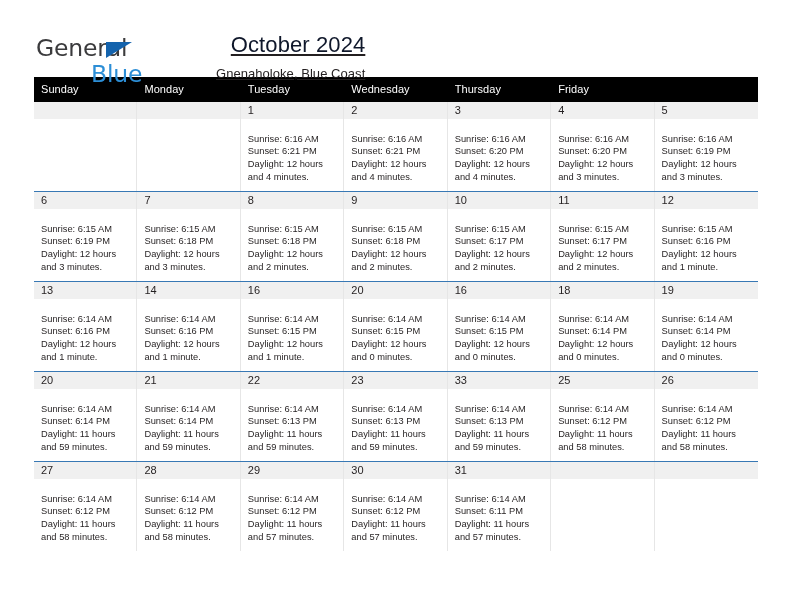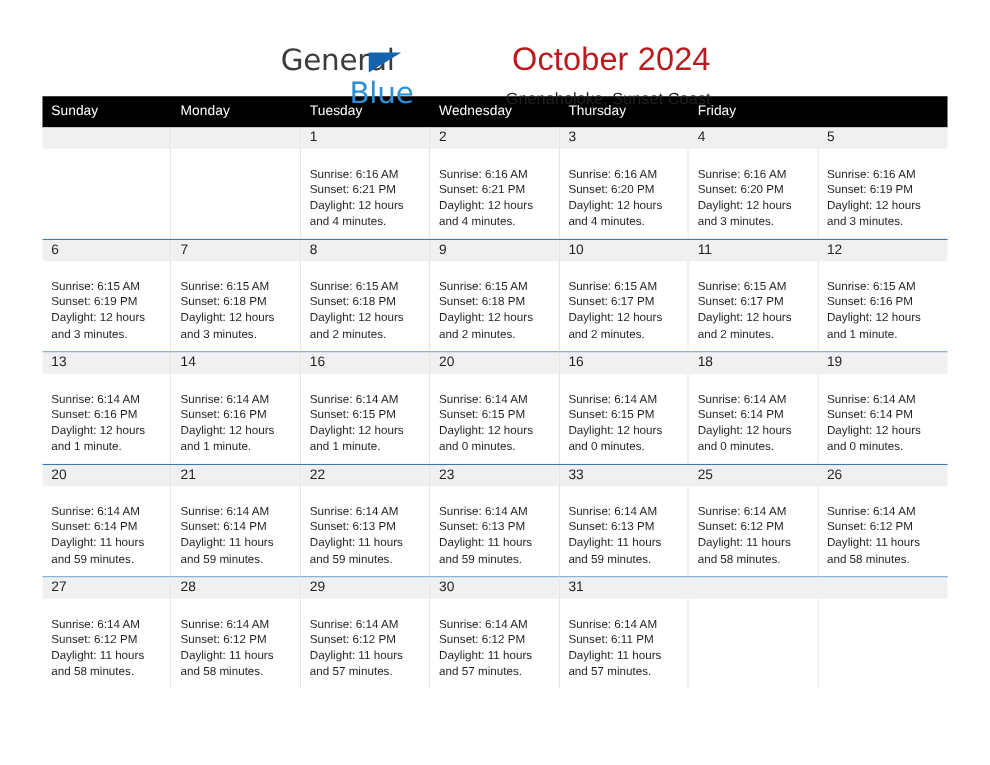--- a/index.html
+++ b/index.html
@@ -20,23 +20,24 @@
     position: relative;
     width: 792px;
     height: 612px;
     padding: 0;
   }
 
   
   .header {
     display: flex;
     align-items: flex-start;
-    justify-content: center;
+    justify-content: flex-start;
     padding: 31px 35px 0 36px;
     height: 72px;
+    text-decoration: underline;
   }
   .logo {
     position: relative;
     width: 180px;
     height: 56px;
     line-height: 1;
     user-select: none;
   }
   .logo-general {
     position: absolute;
@@ -65,23 +66,23 @@
     letter-spacing: -0.2px;
     color: #2c8ed6;
     font-family: "DejaVu Sans", sans-serif;
     font-weight: 400;
   }
   .title-block {
     text-align: right;
     padding-top: 1px;
   }
   .cal-title {
-    font-size: 26px;
+    font-size: 22px;
     font-weight: 400;
-    color: #b91c1c;
+    color: #0f172a;
     line-height: 1.18;
     letter-spacing: 0.1px;
   }
   .cal-subtitle {
     font-size: 13px;
     font-weight: 400;
     color: #231f20;
     line-height: 1.2;
     margin-top: 8px;
     letter-spacing: 0.05px;
@@ -145,21 +146,21 @@
 <div class="page">
 
   <div class="header">
     <div class="logo">
       <span class="logo-general">General</span>
       <span class="logo-tri"></span>
       <span class="logo-blue">Blue</span>
     </div>
     <div class="title-block">
       <div class="cal-title">October 2024</div>
-      <div class="cal-subtitle">Gnenaholoke, Sunset Coast</div>
+      <div class="cal-subtitle">Gnenaholoke, Blue Coast</div>
     </div>
   </div>
 
   <div class="calendar">
     <div class="weekdays">
       <div class="weekday">Sunday</div>
       <div class="weekday">Monday</div>
       <div class="weekday">Tuesday</div>
       <div class="weekday">Wednesday</div>
       <div class="weekday">Thursday</div>

